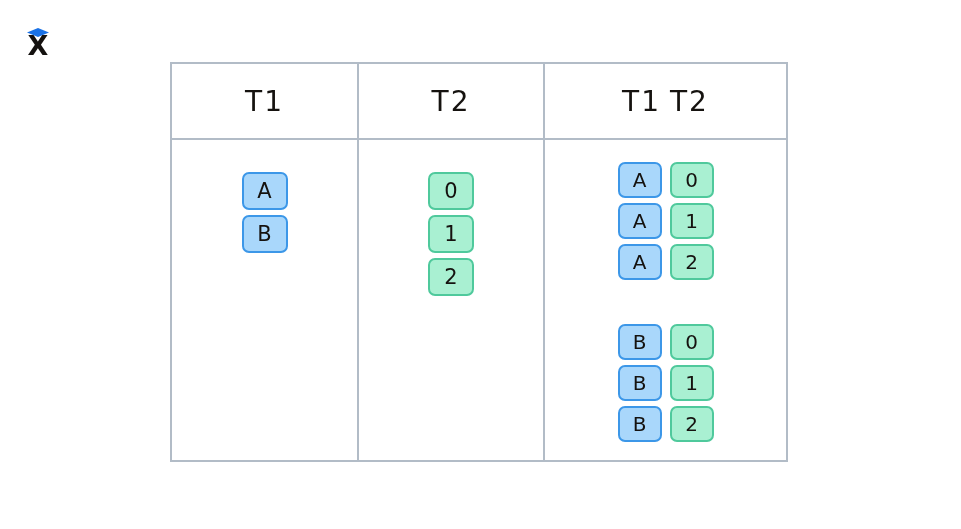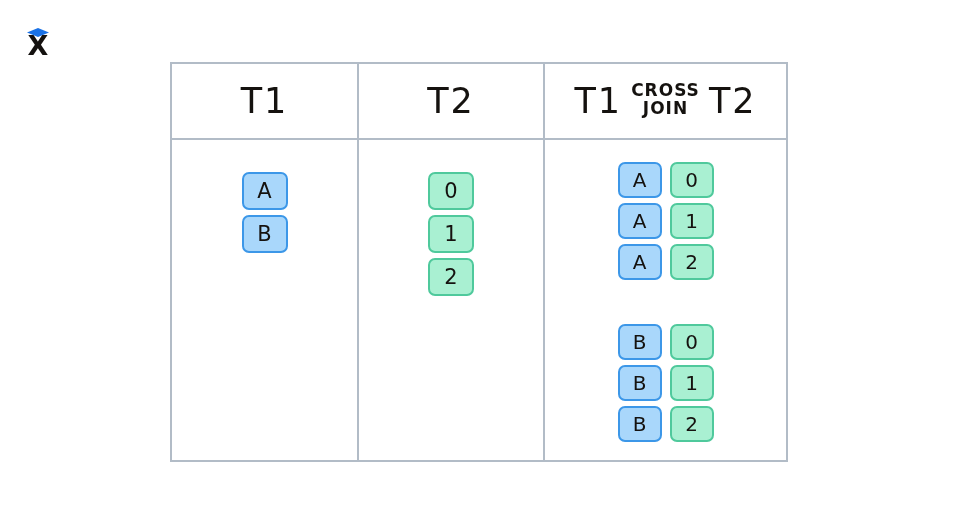--- a/index.html
+++ b/index.html
@@ -81,21 +81,21 @@
     align-items: center;
     justify-content: center;
     height: 100%;
   }
   .hand {
     font-family: "DejaVu Sans", sans-serif;
     color: #15120f;
     font-weight: 400;
   }
   .header-title {
-    font-size: 35px;
+    font-size: 28px;
     letter-spacing: 2px;
   }
   .header-expr {
     display: flex;
     align-items: center;
     justify-content: center;
     gap: 9px;
   }
   .op-stack {
     display: flex;
@@ -191,24 +191,20 @@
     <div class="col col-2">
       <div class="header-cell">
         <span class="hand header-title">T2</span>
       </div>
     </div>
 
     <div class="col col-3">
       <div class="header-cell">
         <div class="header-expr">
           <span class="hand header-title">T1</span>
-          <span class="op-stack hand">
-            <span class="op-line1">CROSS</span>
-            <span class="op-line2">JOIN</span>
-          </span>
           <span class="hand header-title">T2</span>
         </div>
       </div>
     </div>
   </div>
 
   <div class="table-body-row">
 
     <div class="col col-1">
       <div class="cell-body">

